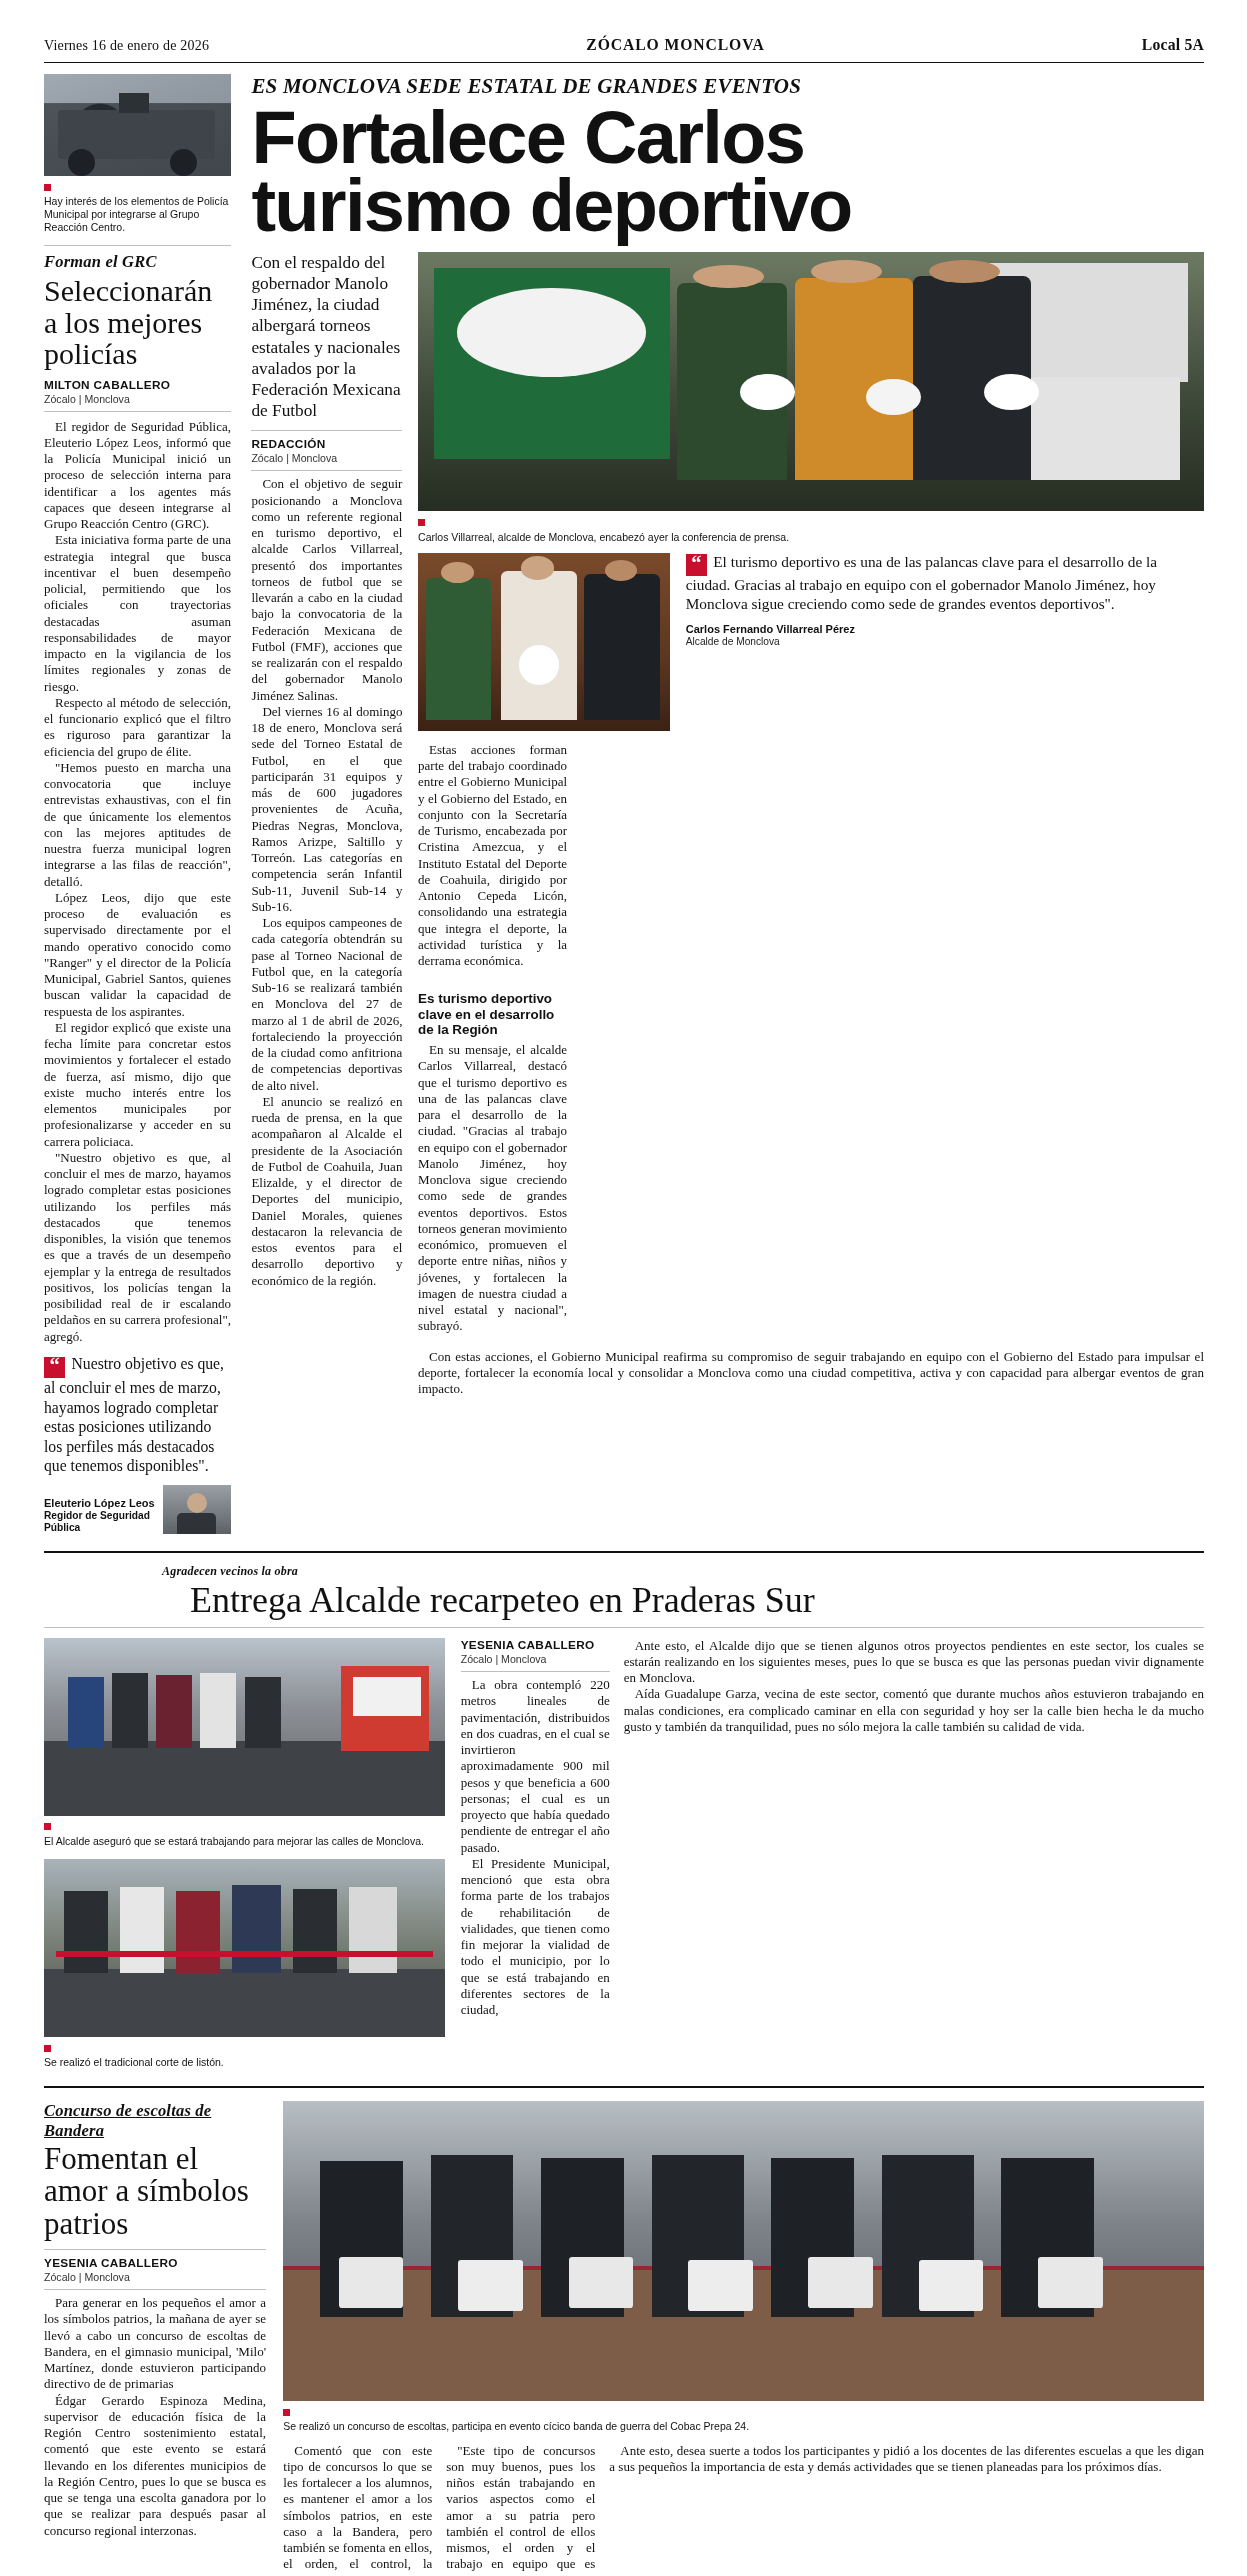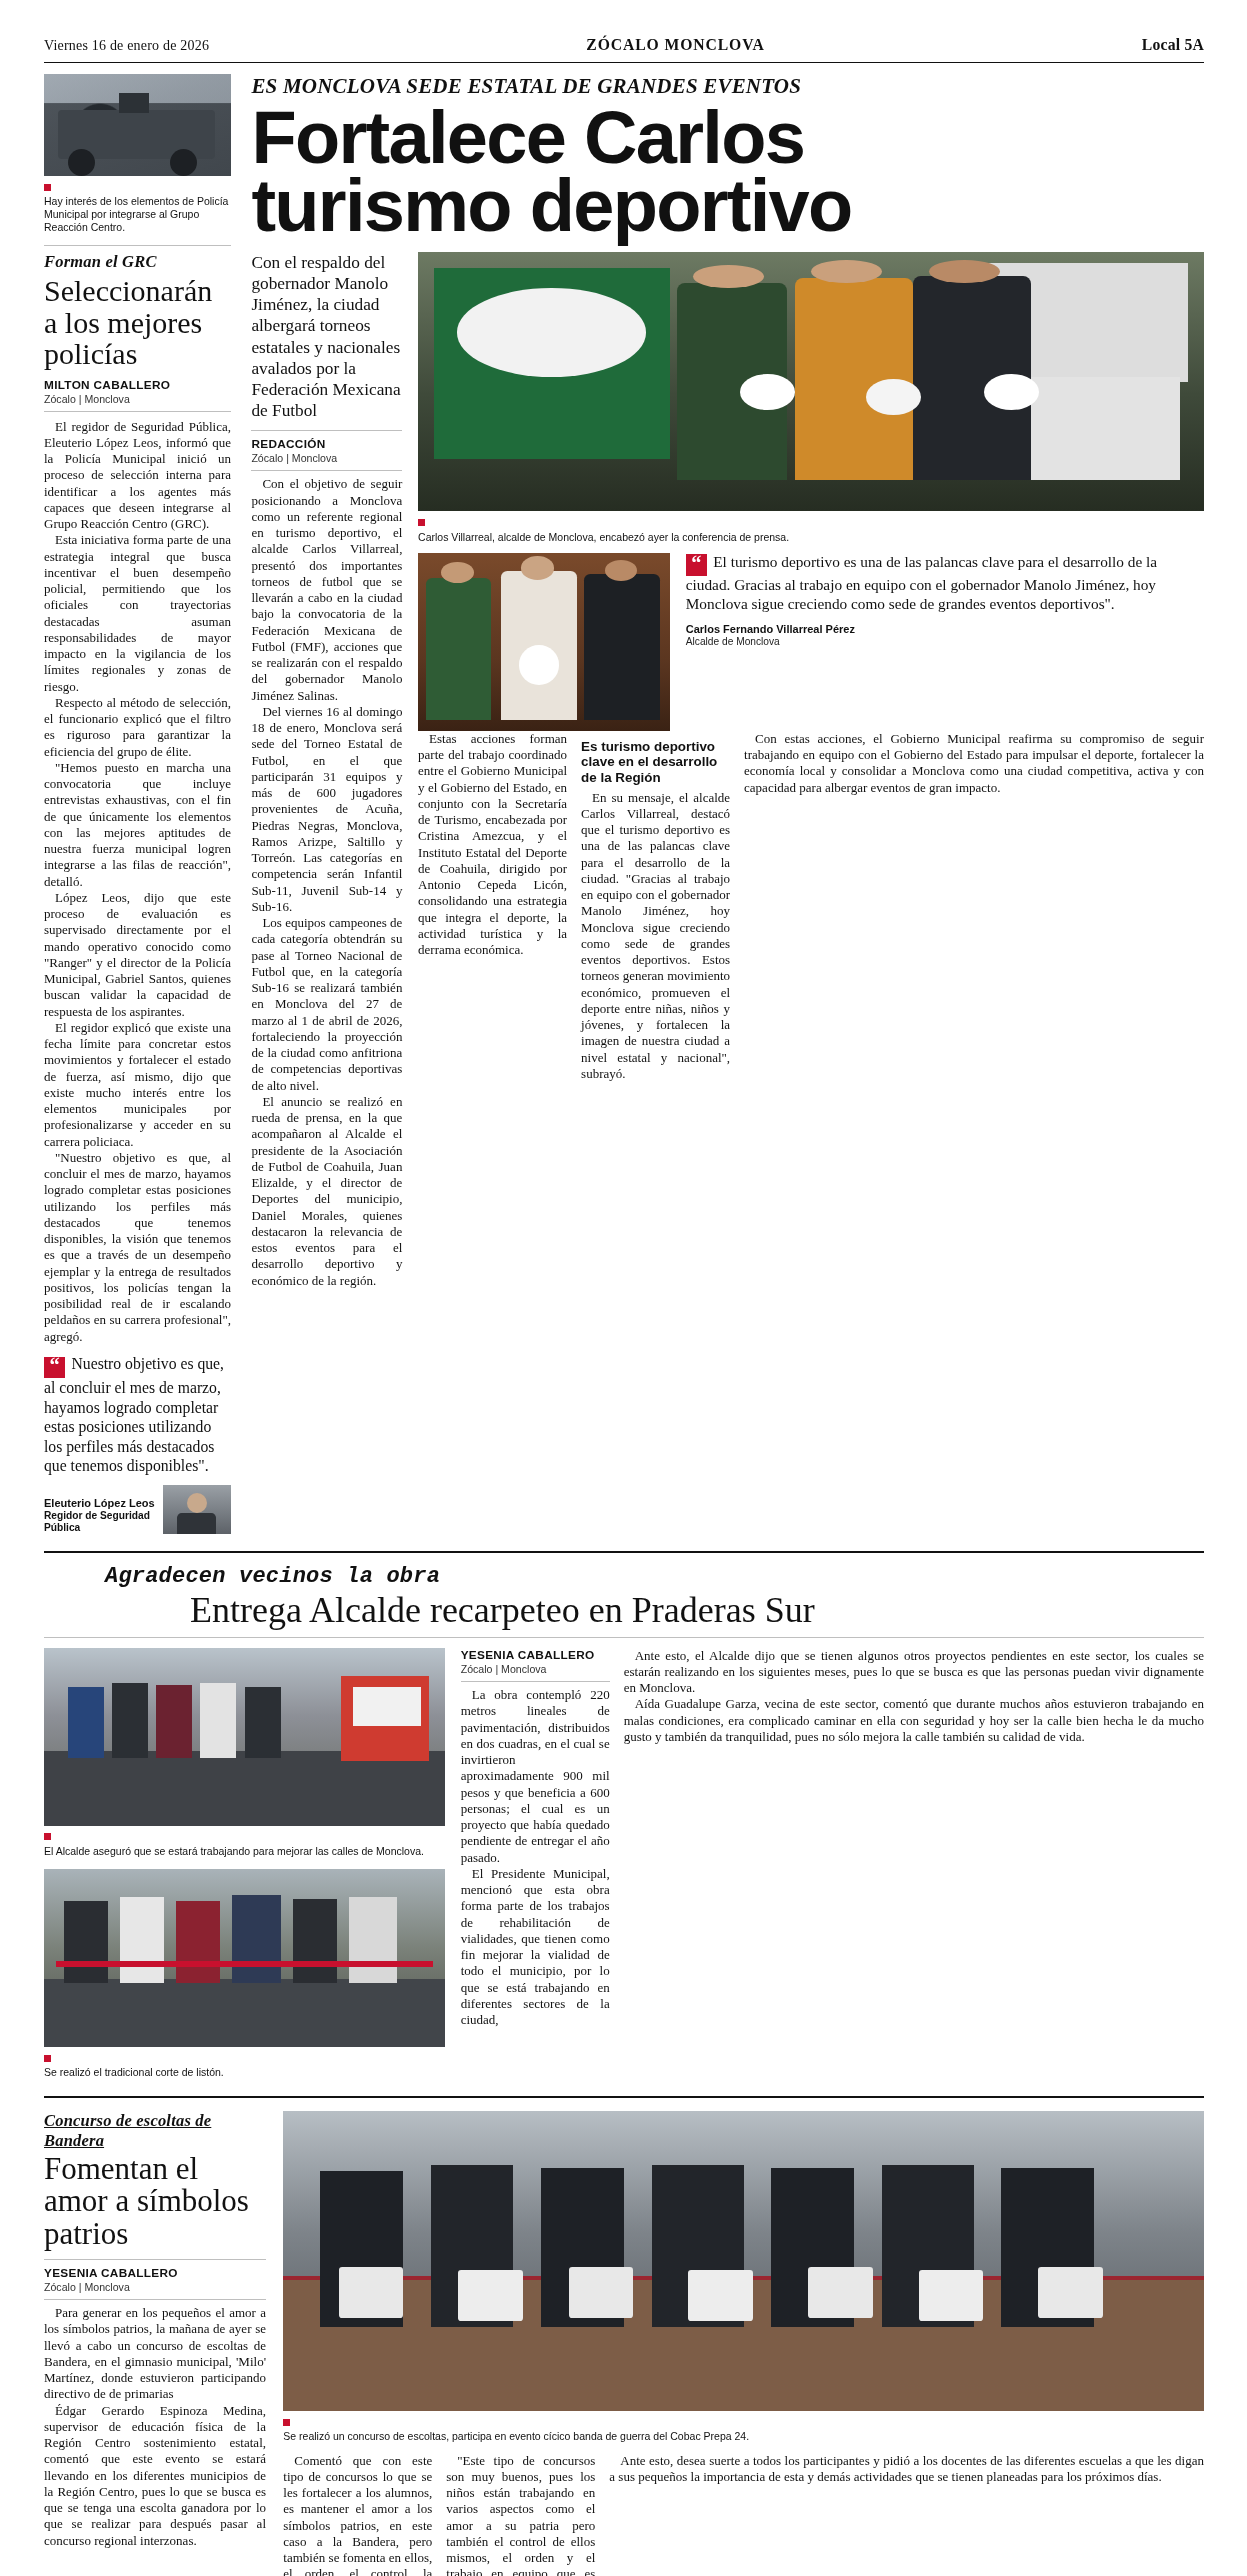--- a/index.html
+++ b/index.html
@@ -230,21 +230,21 @@
               <div class="pullquote" style="font-size:15.3px;">
                 <span class="quote-mark">“</span><span>El turismo deportivo es una de las palancas clave para el desarrollo de la ciudad. Gracias al trabajo en equipo con el gobernador Manolo Jiménez, hoy Monclova sigue creciendo como sede de grandes eventos deportivos".</span>
               </div>
               <div class="small-credit" style="margin-top:9.4px;">
                 <div>Carlos Fernando Villarreal Pérez</div>
                 <div class="role">Alcalde de Monclova</div>
               </div>
             </div>
           </div>
 
-          <div style="display:flex;gap:14px;">
+          <div style="display:flex;gap:14px;margin-top:11px;flex-direction:column;">
             <div style="width:149px;flex:0 0 149px;" class="body-col">
               <p>Estas acciones forman parte del trabajo coordinado entre el Gobierno Municipal y el Gobierno del Estado, en conjunto con la Secretaría de Turismo, encabezada por Cristina Amezcua, y el Instituto Estatal del Deporte de Coahuila, dirigido por Antonio Cepeda Licón, consolidando una estrategia que integra el deporte, la actividad turística y la derrama económica.</p>
             </div>
             <div style="width:149px;flex:0 0 149px;">
               <div class="subhead">Es turismo deportivo clave en el desarrollo de la Región</div>
               <div class="body-col">
                 <p>En su mensaje, el alcalde Carlos Villarreal, destacó que el turismo deportivo es una de las palancas clave para el desarrollo de la ciudad. "Gracias al trabajo en equipo con el gobernador Manolo Jiménez, hoy Monclova sigue creciendo como sede de grandes eventos deportivos. Estos torneos generan movimiento económico, promueven el deporte entre niñas, niños y jóvenes, y fortalecen la imagen de nuestra ciudad a nivel estatal y nacional", subrayó.</p>
               </div>
             </div>
             <div style="flex:1;" class="body-col">
@@ -253,21 +253,21 @@
           </div>
 
         </div>
       </div>
     </div>
   </div>
 
   <div class="hr-thick"></div>
 
   <div style="margin-top:11px;">
-    <div class="kicker" style="font-size:22px;margin-left:61px;font-family:Liberation Mono, monospace;">Agradecen vecinos la obra</div>
+    <div class="kicker" style="font-size:12px;margin-left:118px;">Agradecen vecinos la obra</div>
     <div class="headline-m" style="font-size:36px;margin-left:146px;">Entrega Alcalde recarpeteo en Praderas Sur</div>
 
     <div style="border-top:0.8px solid #bfbfbf;margin:4.7px 0 9.4px 0;"></div>
 
     <div style="display:flex;gap:15.7px;">
       <div style="width:401px;flex:0 0 401px;">
         <div class="photo" style="width:100%;height:178px;background:#7d7a6e;position:relative;overflow:hidden;">
           <div style="position:absolute;inset:0;background:linear-gradient(180deg,#b9c3cb 0%,#8d9097 38%,#5f6259 100%);"></div>
           <div style="position:absolute;left:0;top:58%;width:100%;height:42%;background:#3f4247;"></div>
           <div style="position:absolute;left:6%;top:22%;width:9%;height:40%;background:#27457a;"></div>

